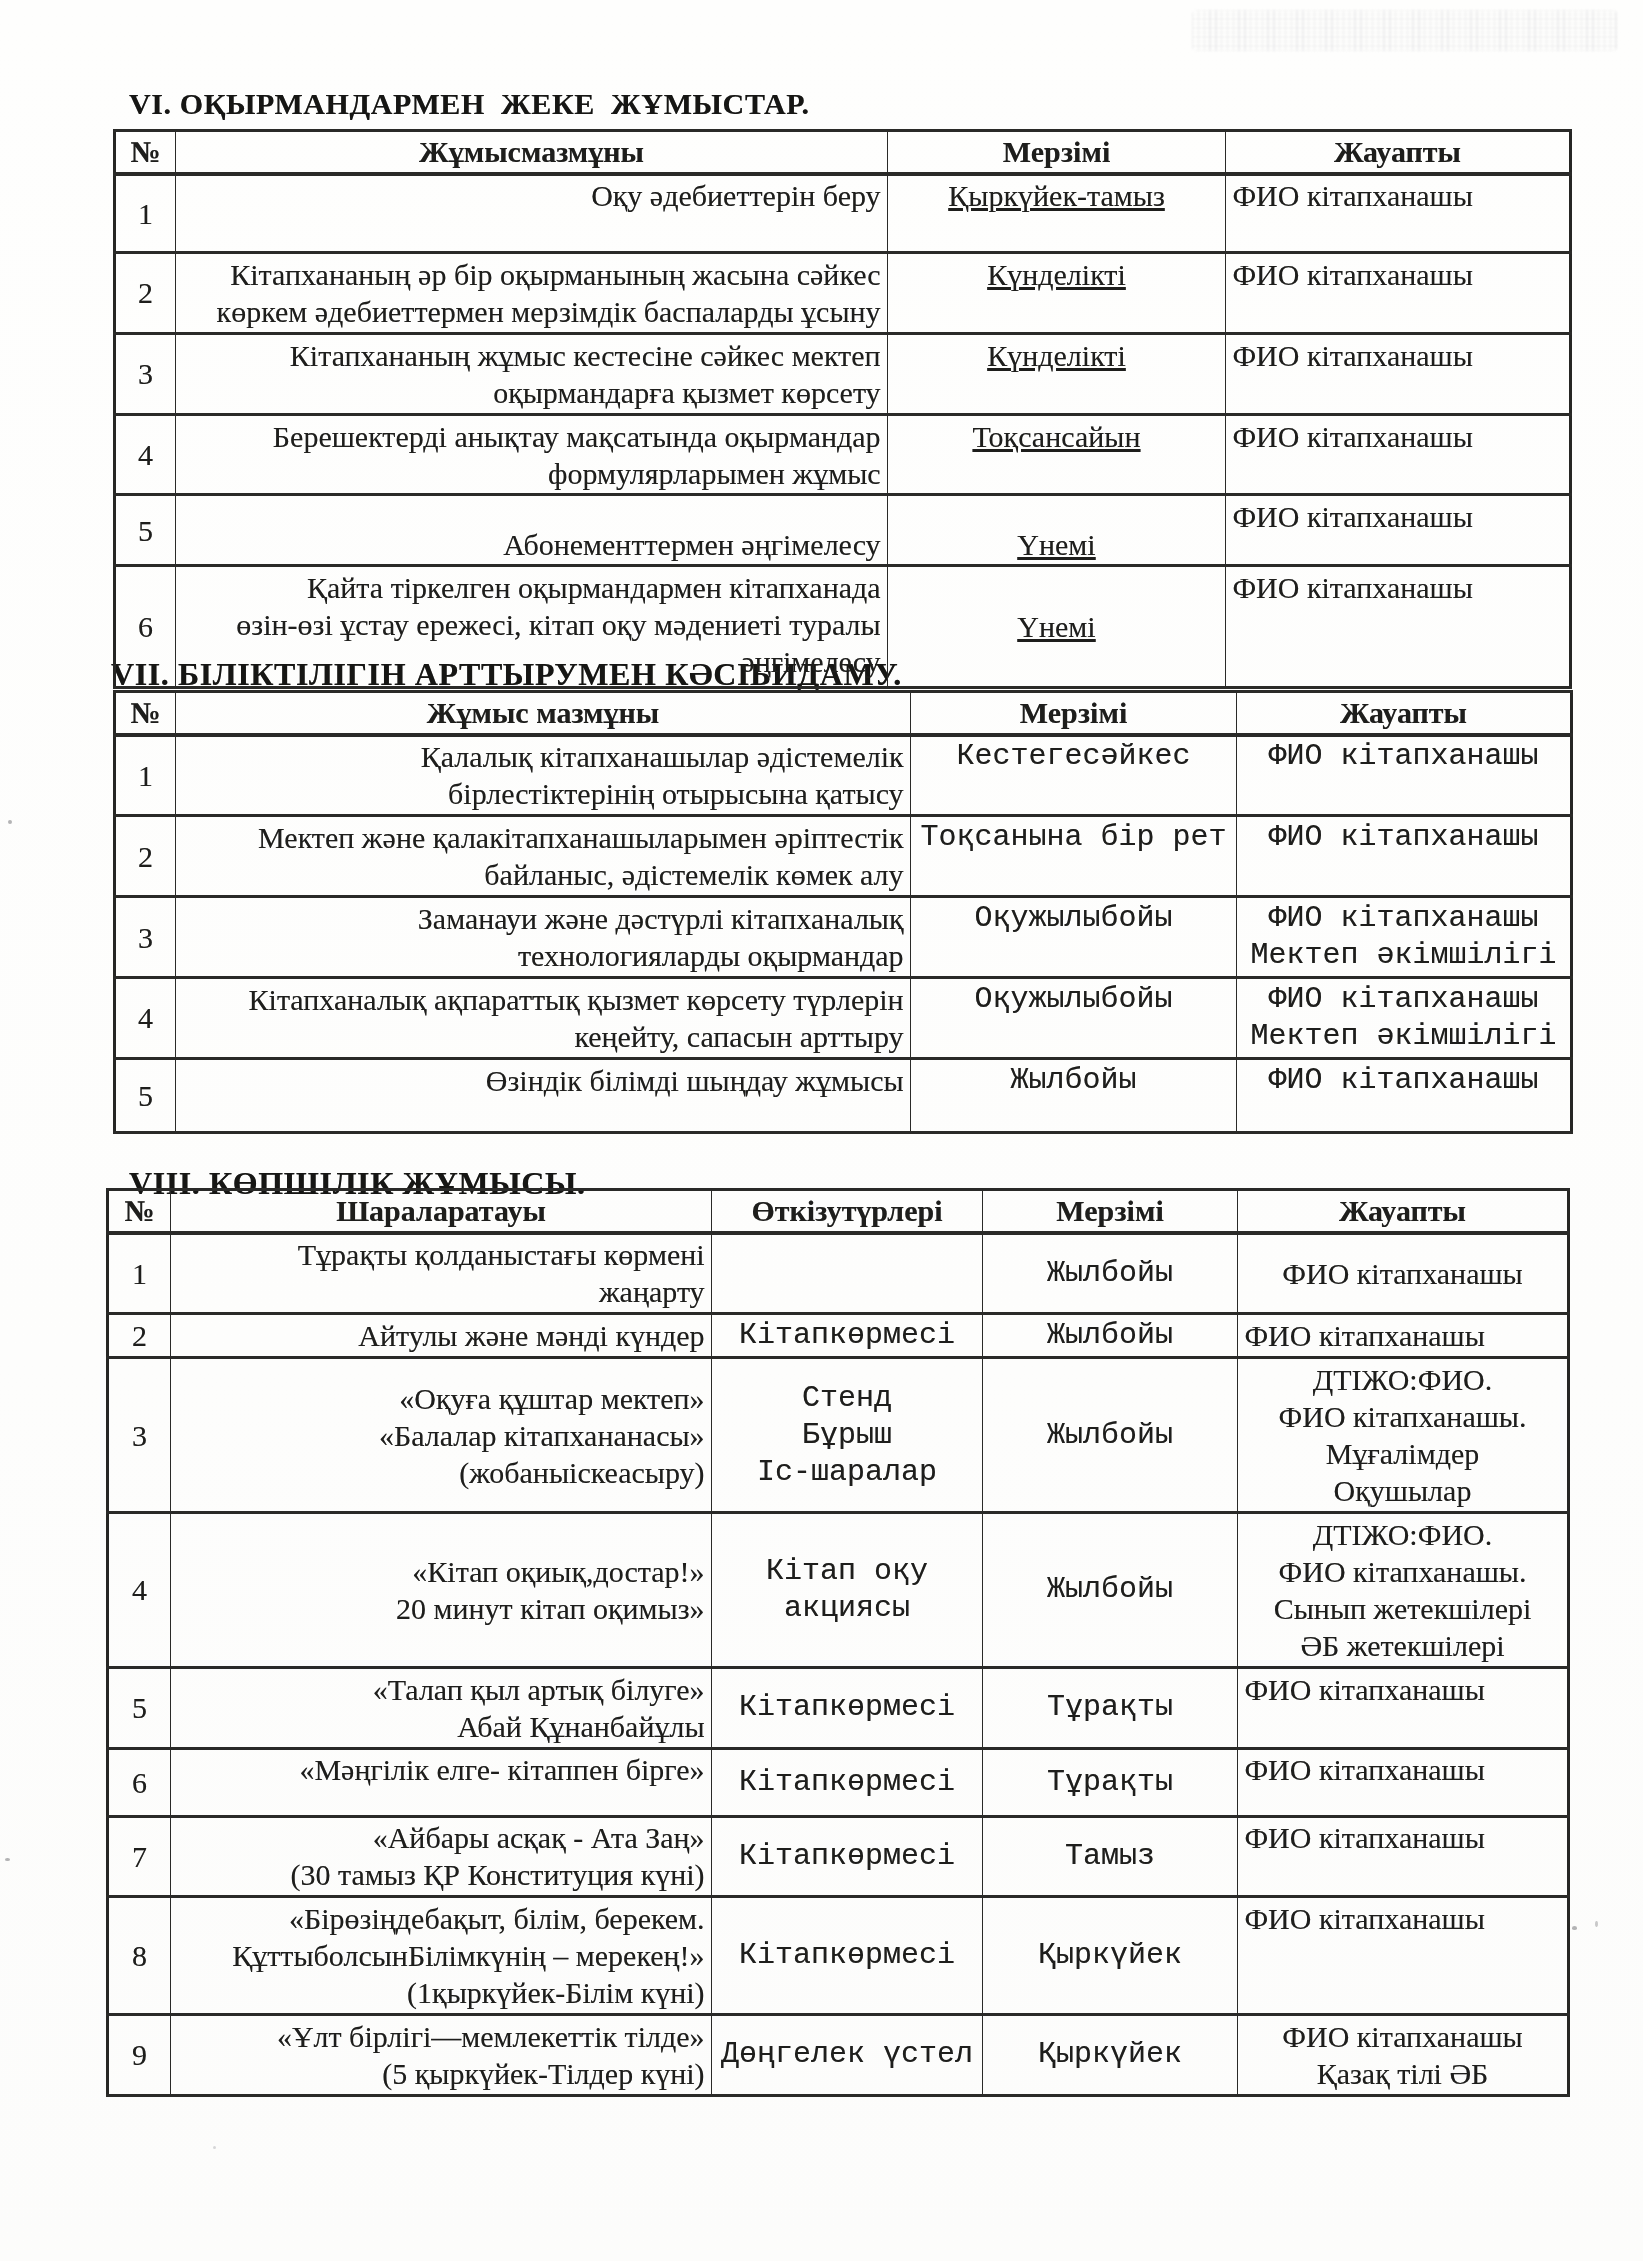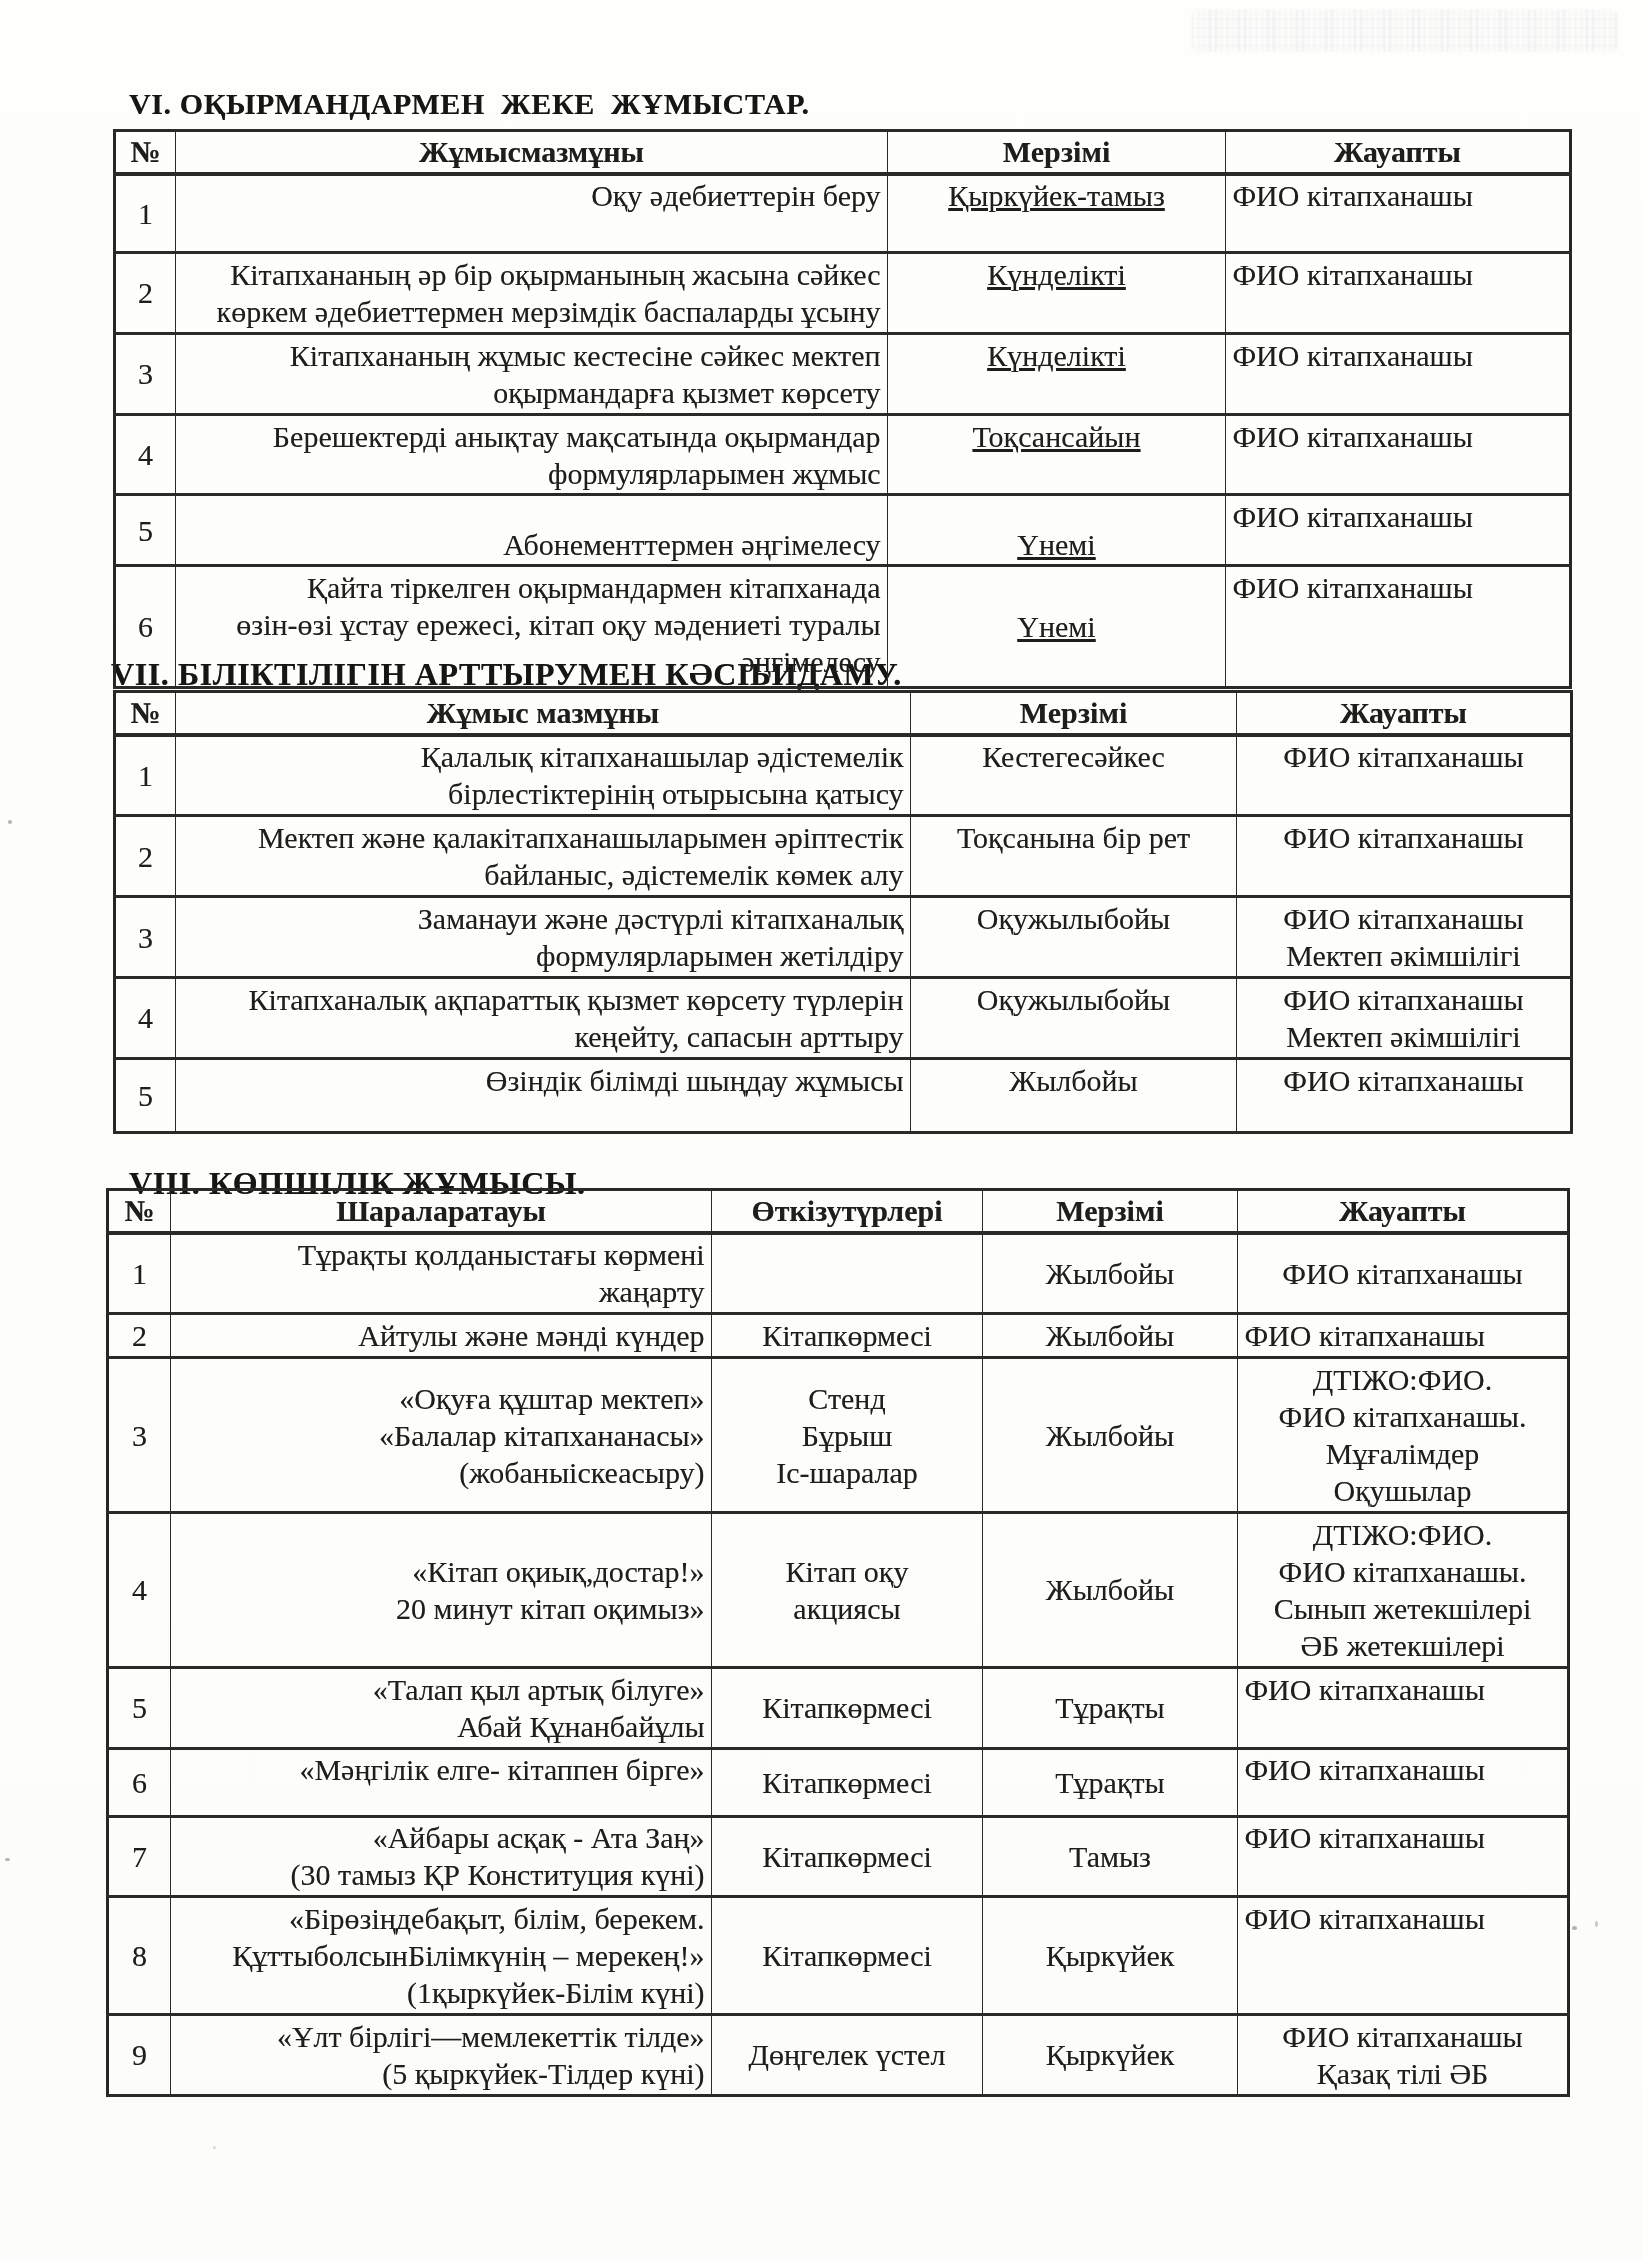--- a/index.html
+++ b/index.html
@@ -47,21 +47,21 @@
     border-bottom-width: 4.5px;
     padding: 1.3px 2.6px;
   }
   .line { white-space: pre-wrap; }
 
   
   td.c-no        { text-align: center; vertical-align: middle; padding: 0; }
   td.c-main      { text-align: right; padding-left: 5.2px; }
   td.c-term-left { text-align: center; padding-left: 6.4px; text-decoration: underline; }
   td.c-resp-left { text-align: left; padding-left: 6.4px; }
-  td.c-cc        { text-align: center; }
+  td.c-cc        { text-align: center; font-family: Liberation Mono, monospace; }
   td.c-center    { text-align: center; }
   td.v-middle    { vertical-align: middle; }
   td.v-bottom    { vertical-align: bottom; }
 
   
   .smudge {
     position: absolute;
     left: 1192px; top: 10.3px; width: 425px; height: 41px;
     background:
       repeating-linear-gradient(90deg, rgba(120,120,130,0.20) 0 1.3px, rgba(0,0,0,0) 1.3px 5.8px),
@@ -246,21 +246,21 @@
           <td class="c-cc">
             <div class="line">ФИО кітапханашы</div>
           </td>
         </tr>
         <tr style="height: 77px;">
           <td class="c-no">
             <div class="line">3</div>
           </td>
           <td class="c-main">
             <div class="line">Заманауи және дәстүрлі кітапханалық</div>
-            <div class="line">формулярларымен жетілдіру</div>
+            <div class="line">технологияларды оқырмандар</div>
           </td>
           <td class="c-cc">
             <div class="line">Оқужылыбойы</div>
           </td>
           <td class="c-cc">
             <div class="line">ФИО кітапханашы</div>
             <div class="line">Мектеп әкімшілігі</div>
           </td>
         </tr>
         <tr style="height: 75px;">

